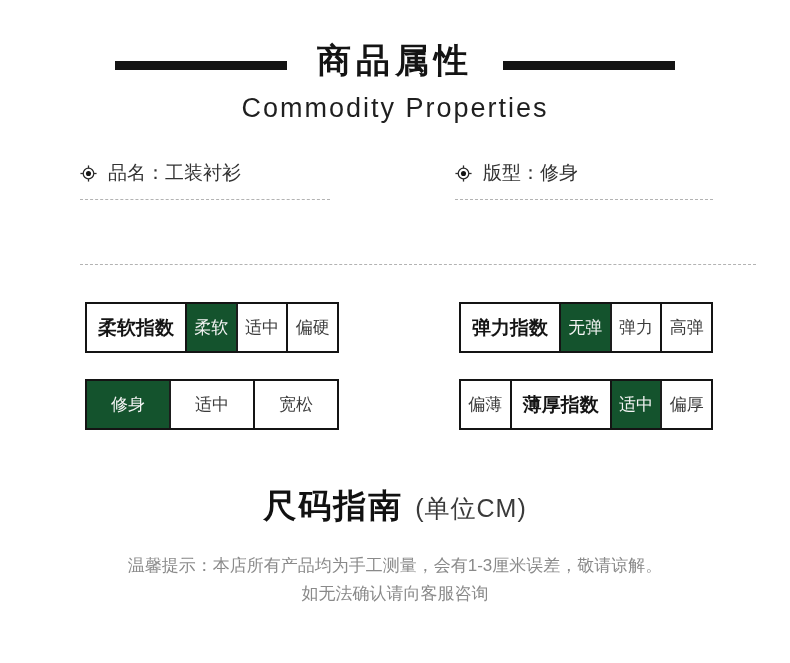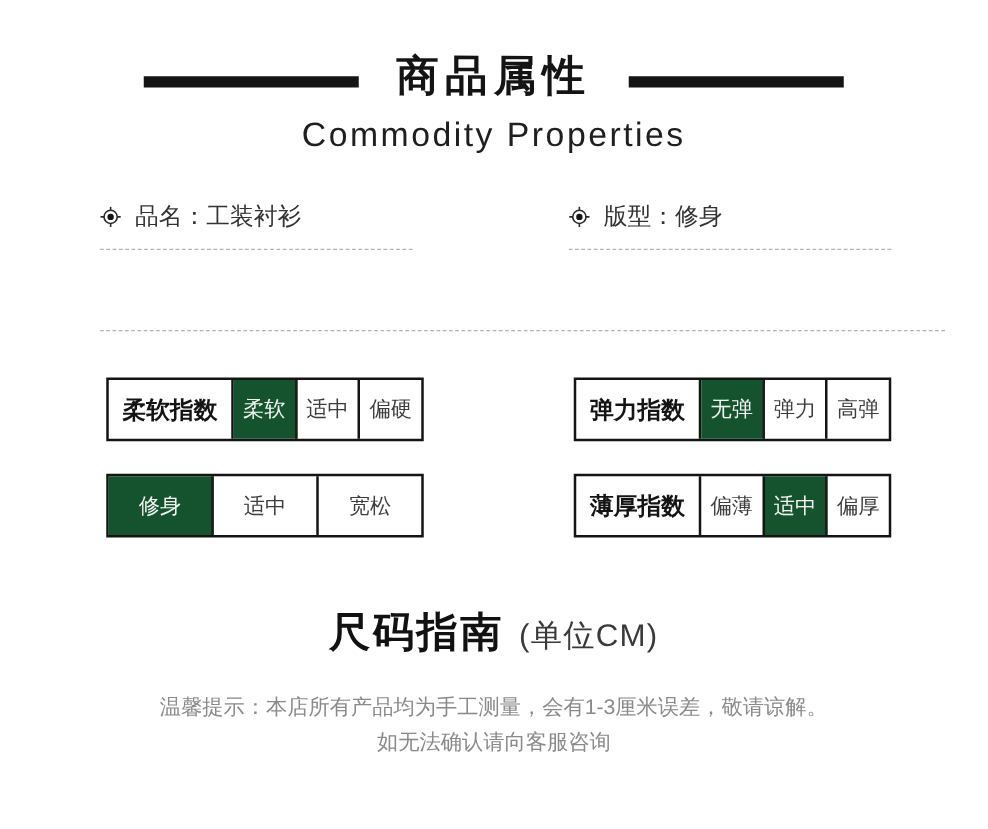--- a/index.html
+++ b/index.html
@@ -199,22 +199,22 @@
       <div class="cell cell-option">高弹</div>
     </div>
   </div>
   <div class="tables-row">
     <div class="idx-table">
       <div class="cell cell-option selected">修身</div>
       <div class="cell cell-option">适中</div>
       <div class="cell cell-option">宽松</div>
     </div>
     <div class="idx-table">
+      <div class="cell cell-option">偏薄</div>
       <div class="cell cell-label">薄厚指数</div>
-      <div class="cell cell-option">偏薄</div>
       <div class="cell cell-option selected">适中</div>
       <div class="cell cell-option">偏厚</div>
     </div>
   </div>
 </div>
 
 <div class="size-guide">
   <span class="sg-title">尺码指南</span><span class="sg-unit">(单位CM)</span>
 </div>
 

